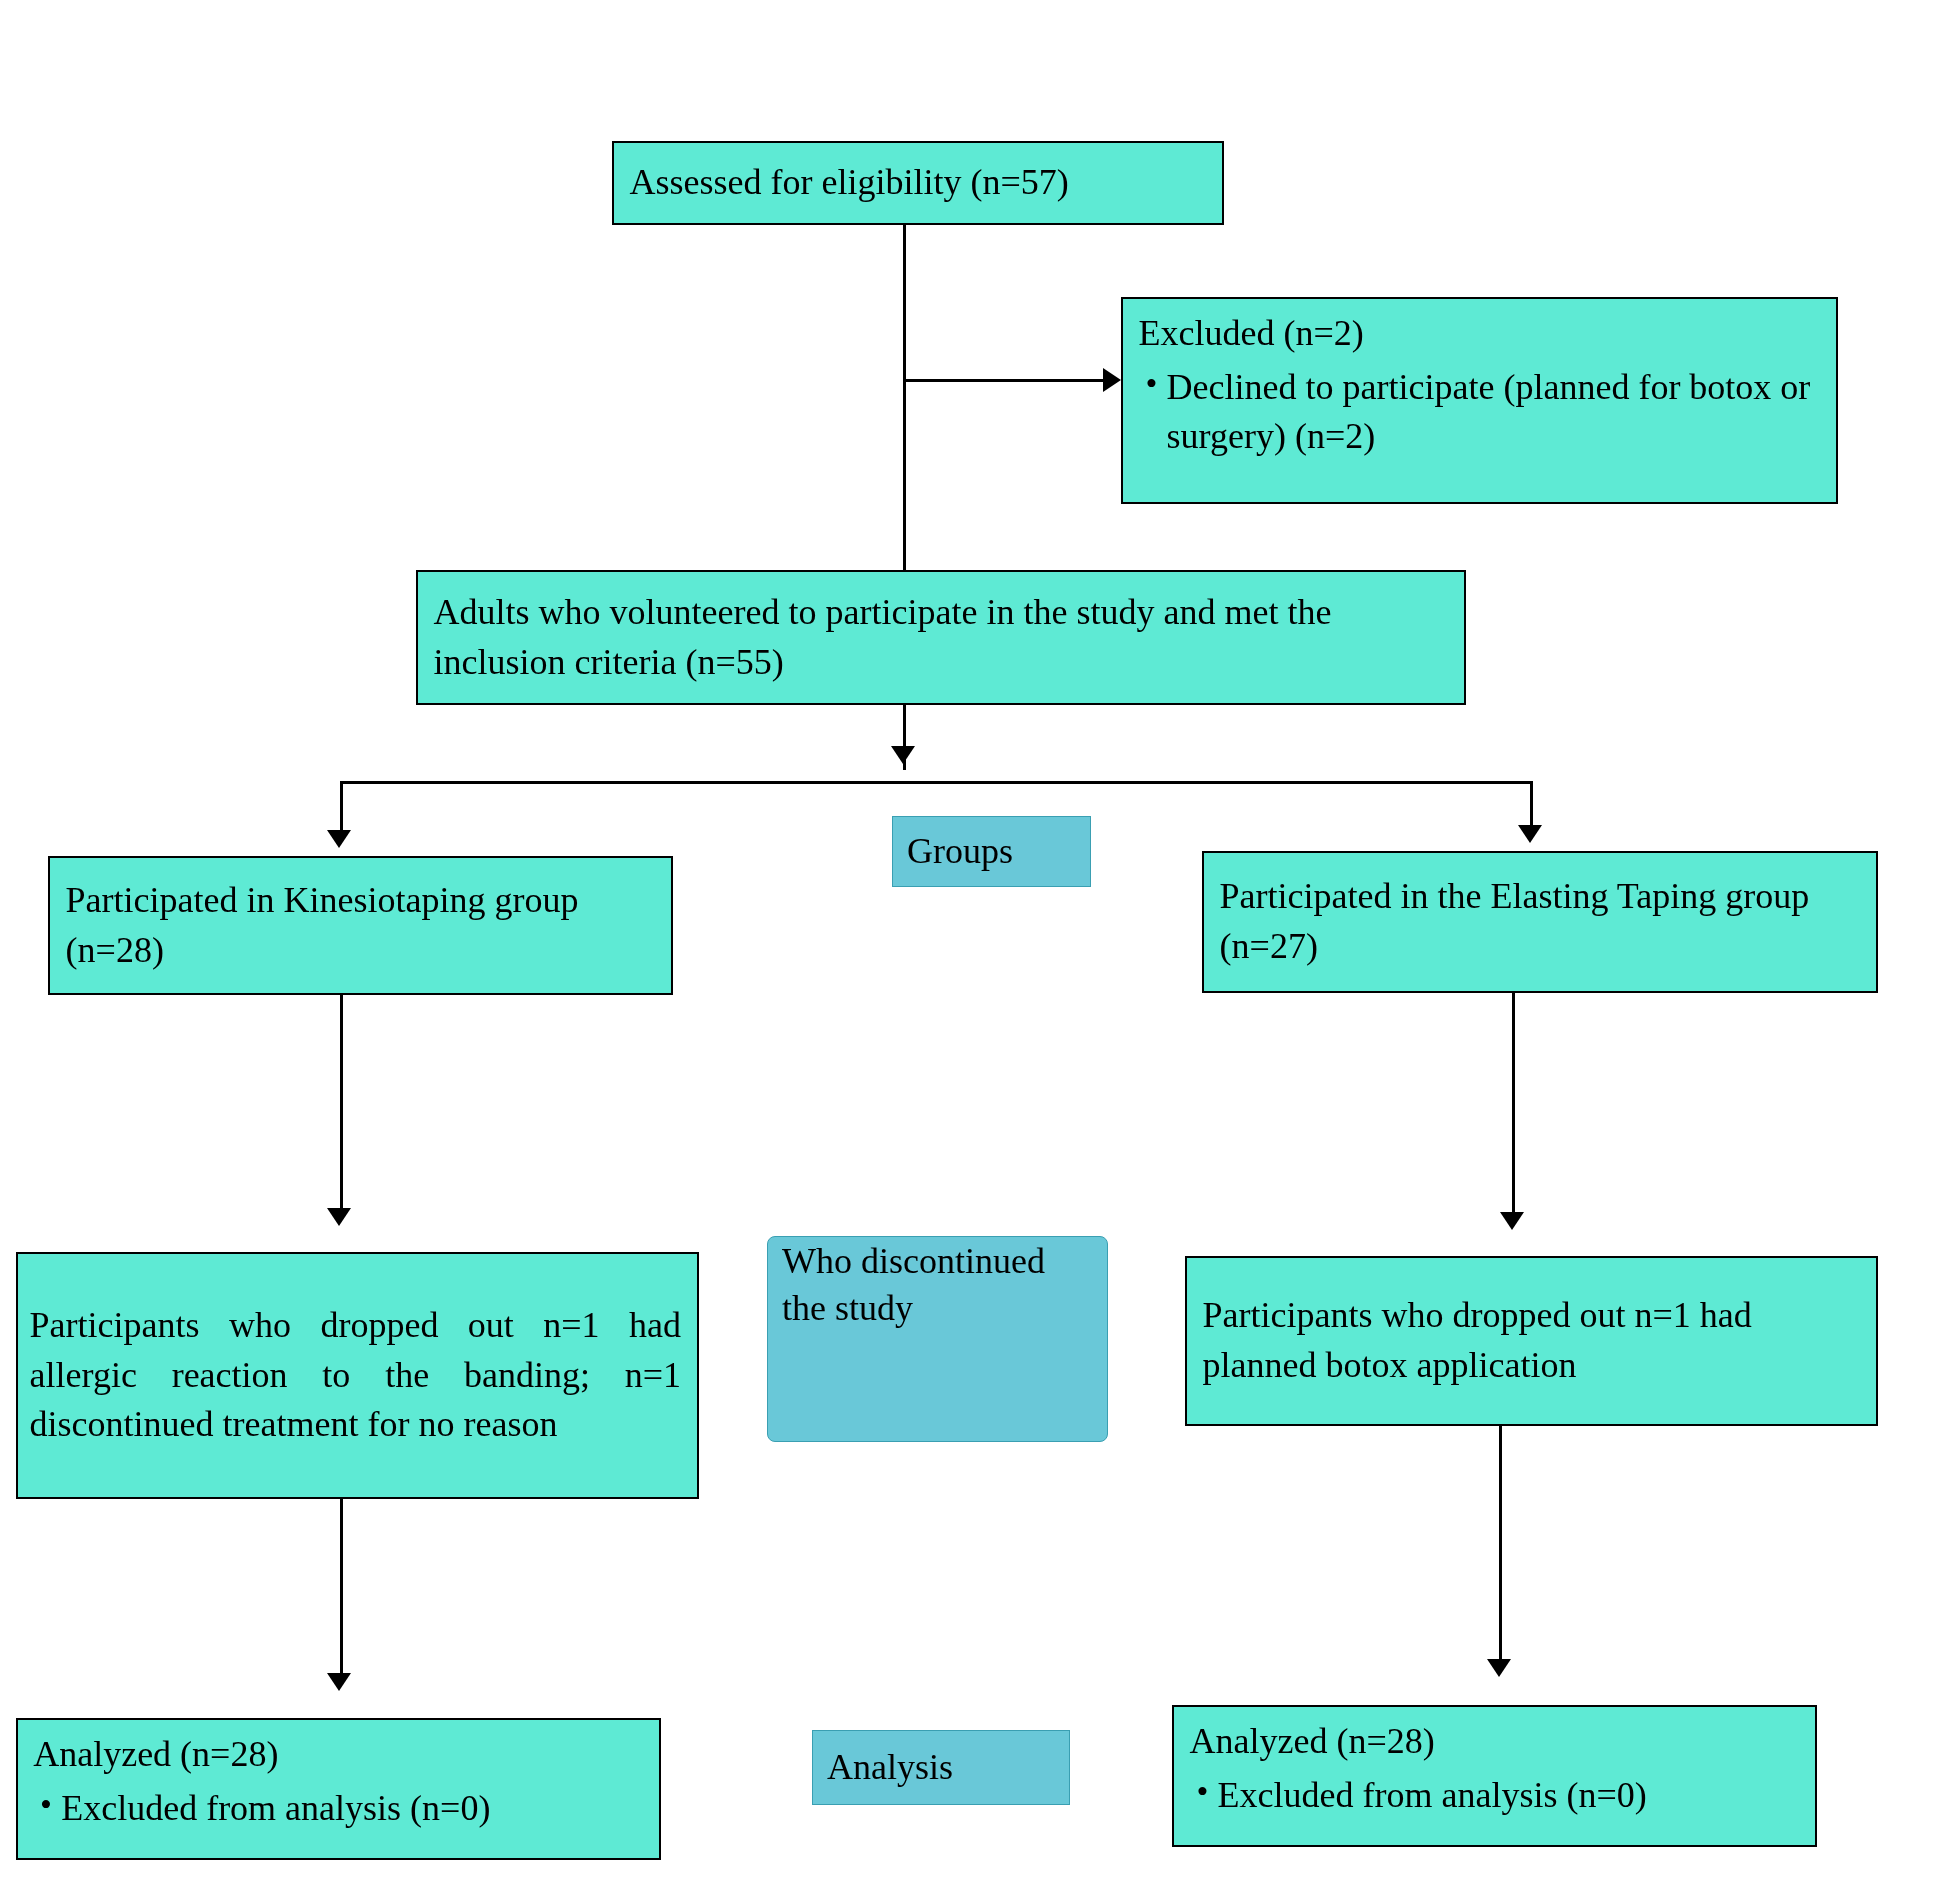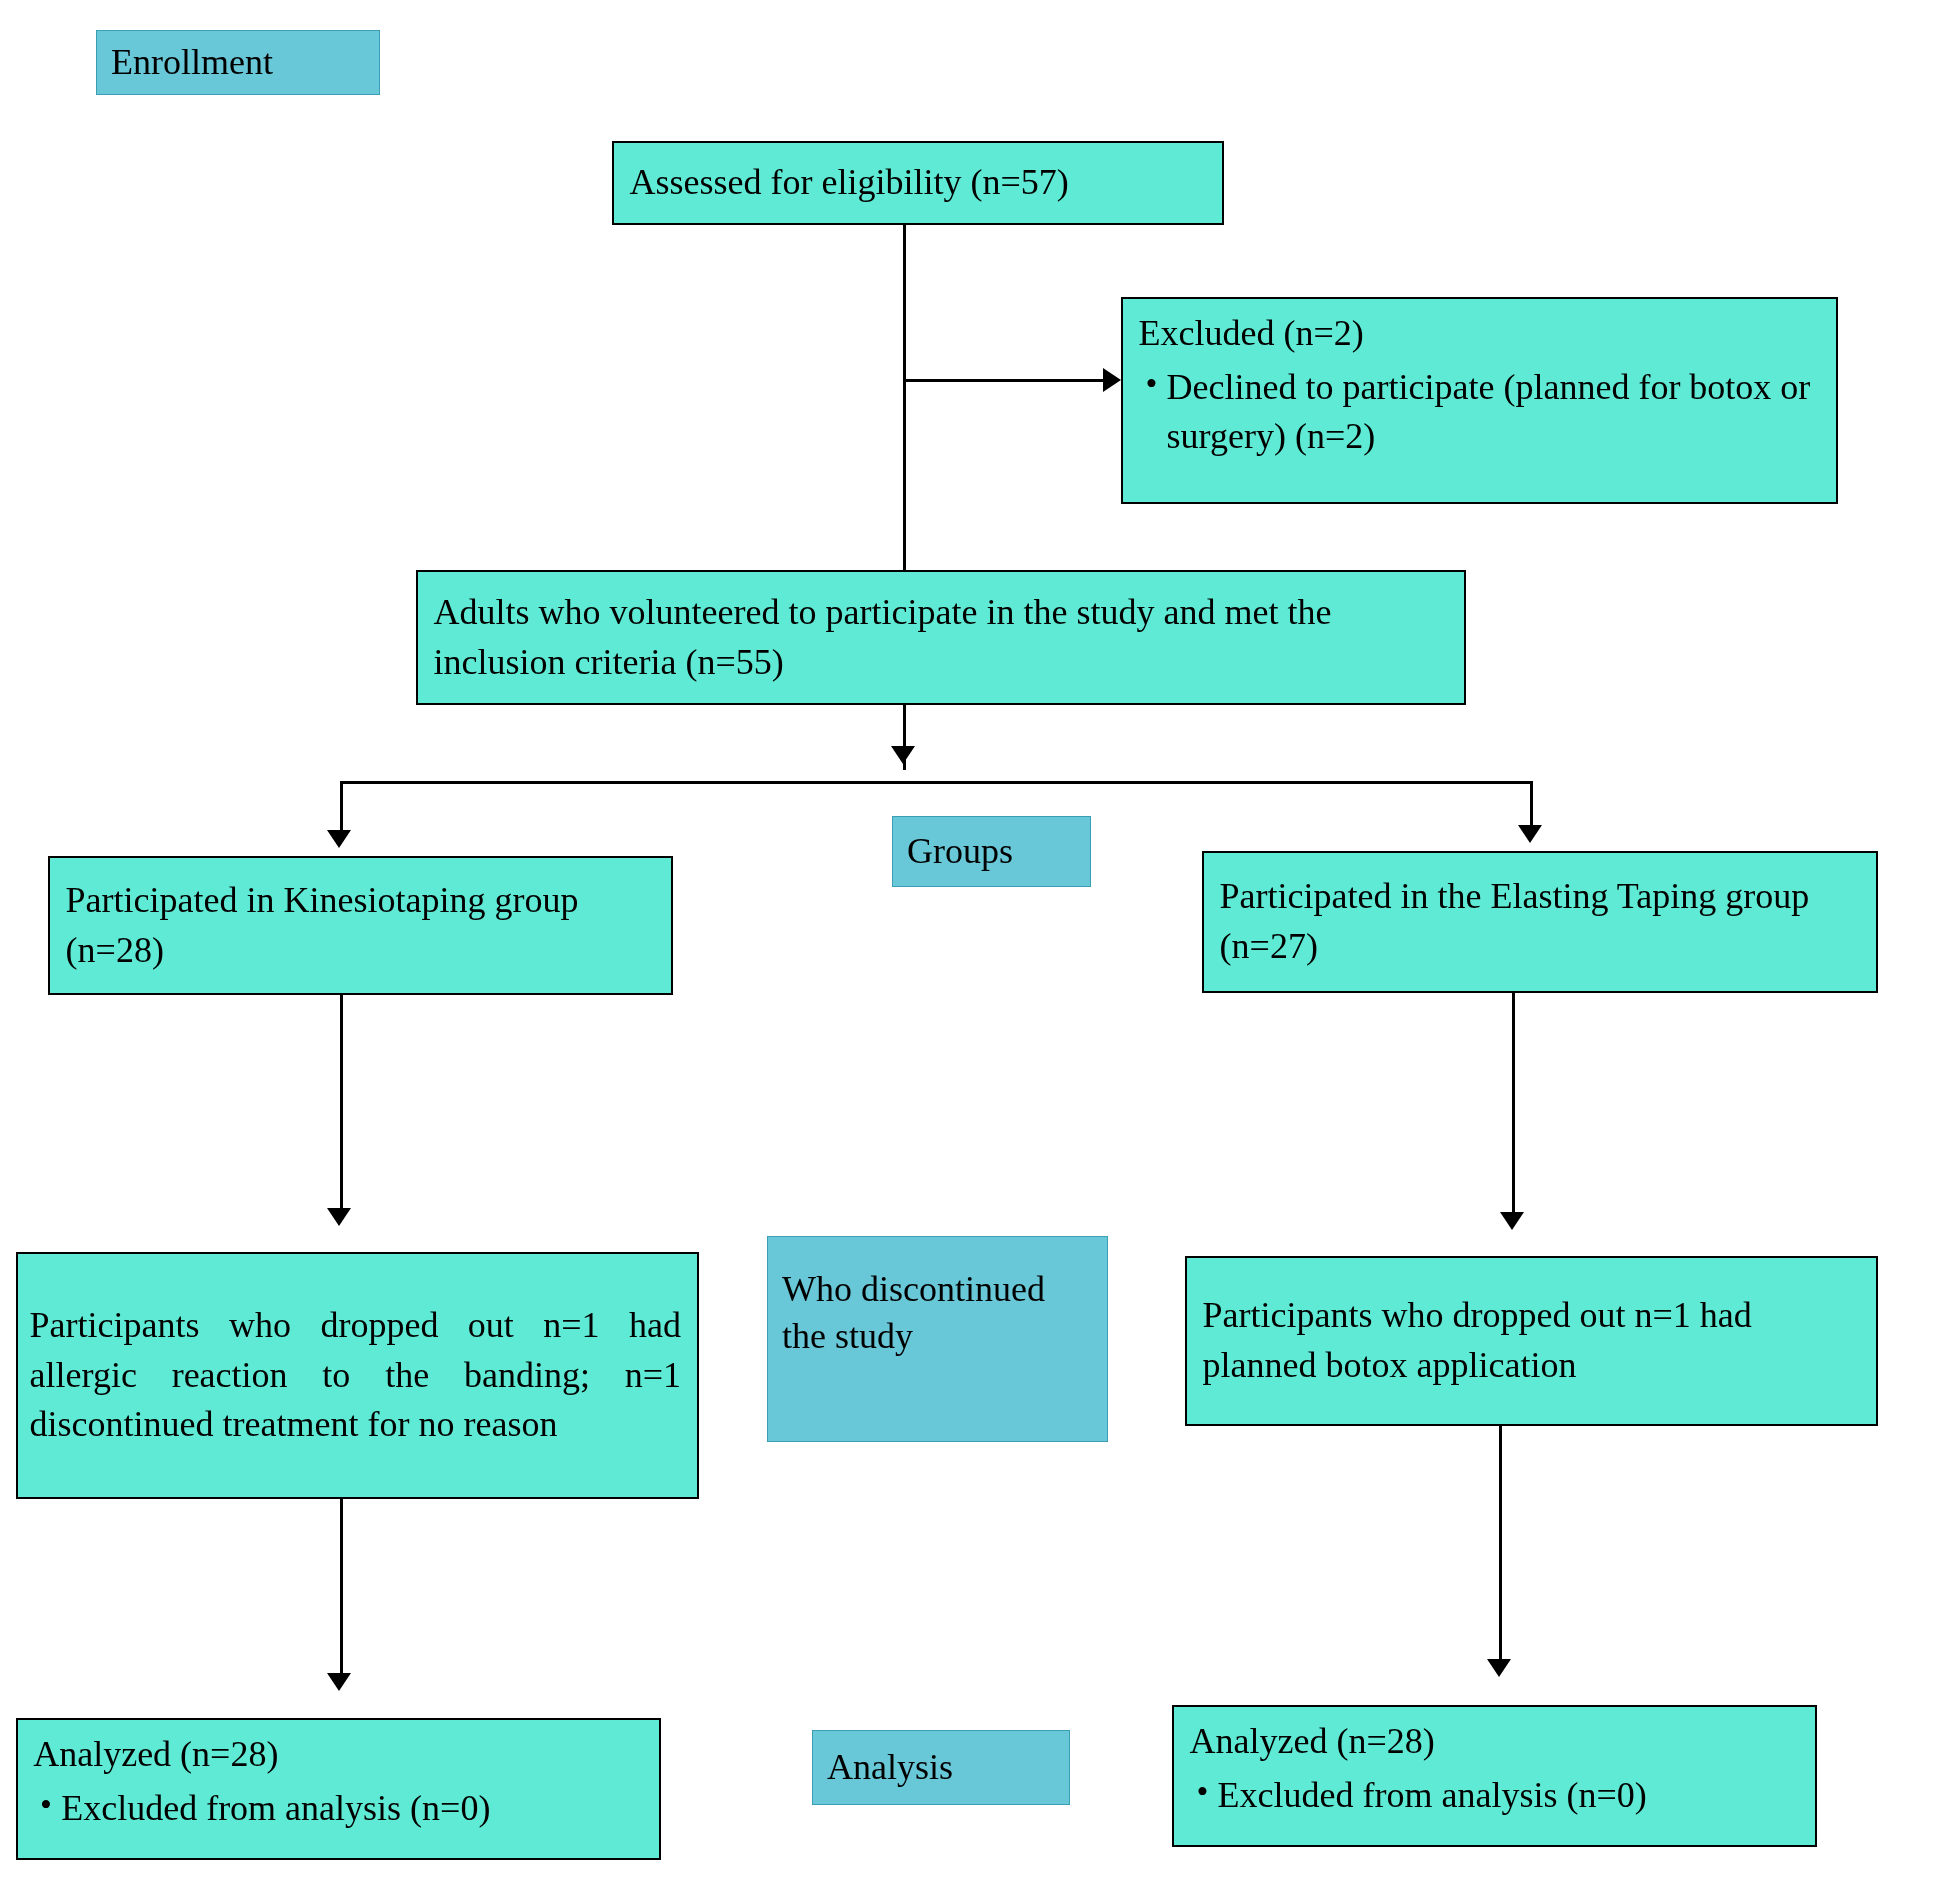--- a/index.html
+++ b/index.html
@@ -35,21 +35,22 @@
     border: 1.4px solid #3a9fb2;
     color: #000000;
     font-size: 36px;
     line-height: 1.3;
     padding: 8.5px 14px;
     display: flex;
     align-items: center;
   }
   .stage.multiline {
     align-items: flex-start;
-    padding-top: 29px;
+    padding-top: 1px;
+    border-radius: 8px;
   }
   .justified {
     text-align: justify;
     text-align-last: left;
     padding-left: 12px;
   }
   .bullets {
     margin: 4px;
     padding: 0;
     list-style: none;
@@ -92,23 +93,20 @@
     border-top: 12px solid transparent;
     border-bottom: 12px solid transparent;
     border-left: 18.5px solid #000000;
   }
 </style>
 </head>
 <body>
 
 <div id="canvas">
 
-  <div class="stage" style="left:96px; top:30px; width:284px; height:65px;">
-    <span>Enrollment</span>
-  </div>
 
   <div class="stage" style="left:860px; top:816px; width:199px; height:71px;margin-left:32px;">
     <span>Groups</span>
   </div>
 
   <div class="stage multiline" style="left:767px; top:1236px; width:341px; height:206px;">
     <span>Who discontinued the study</span>
   </div>
 
   <div class="stage" style="left:812px; top:1706px; width:258px; height:75px;margin-top:24px;">

